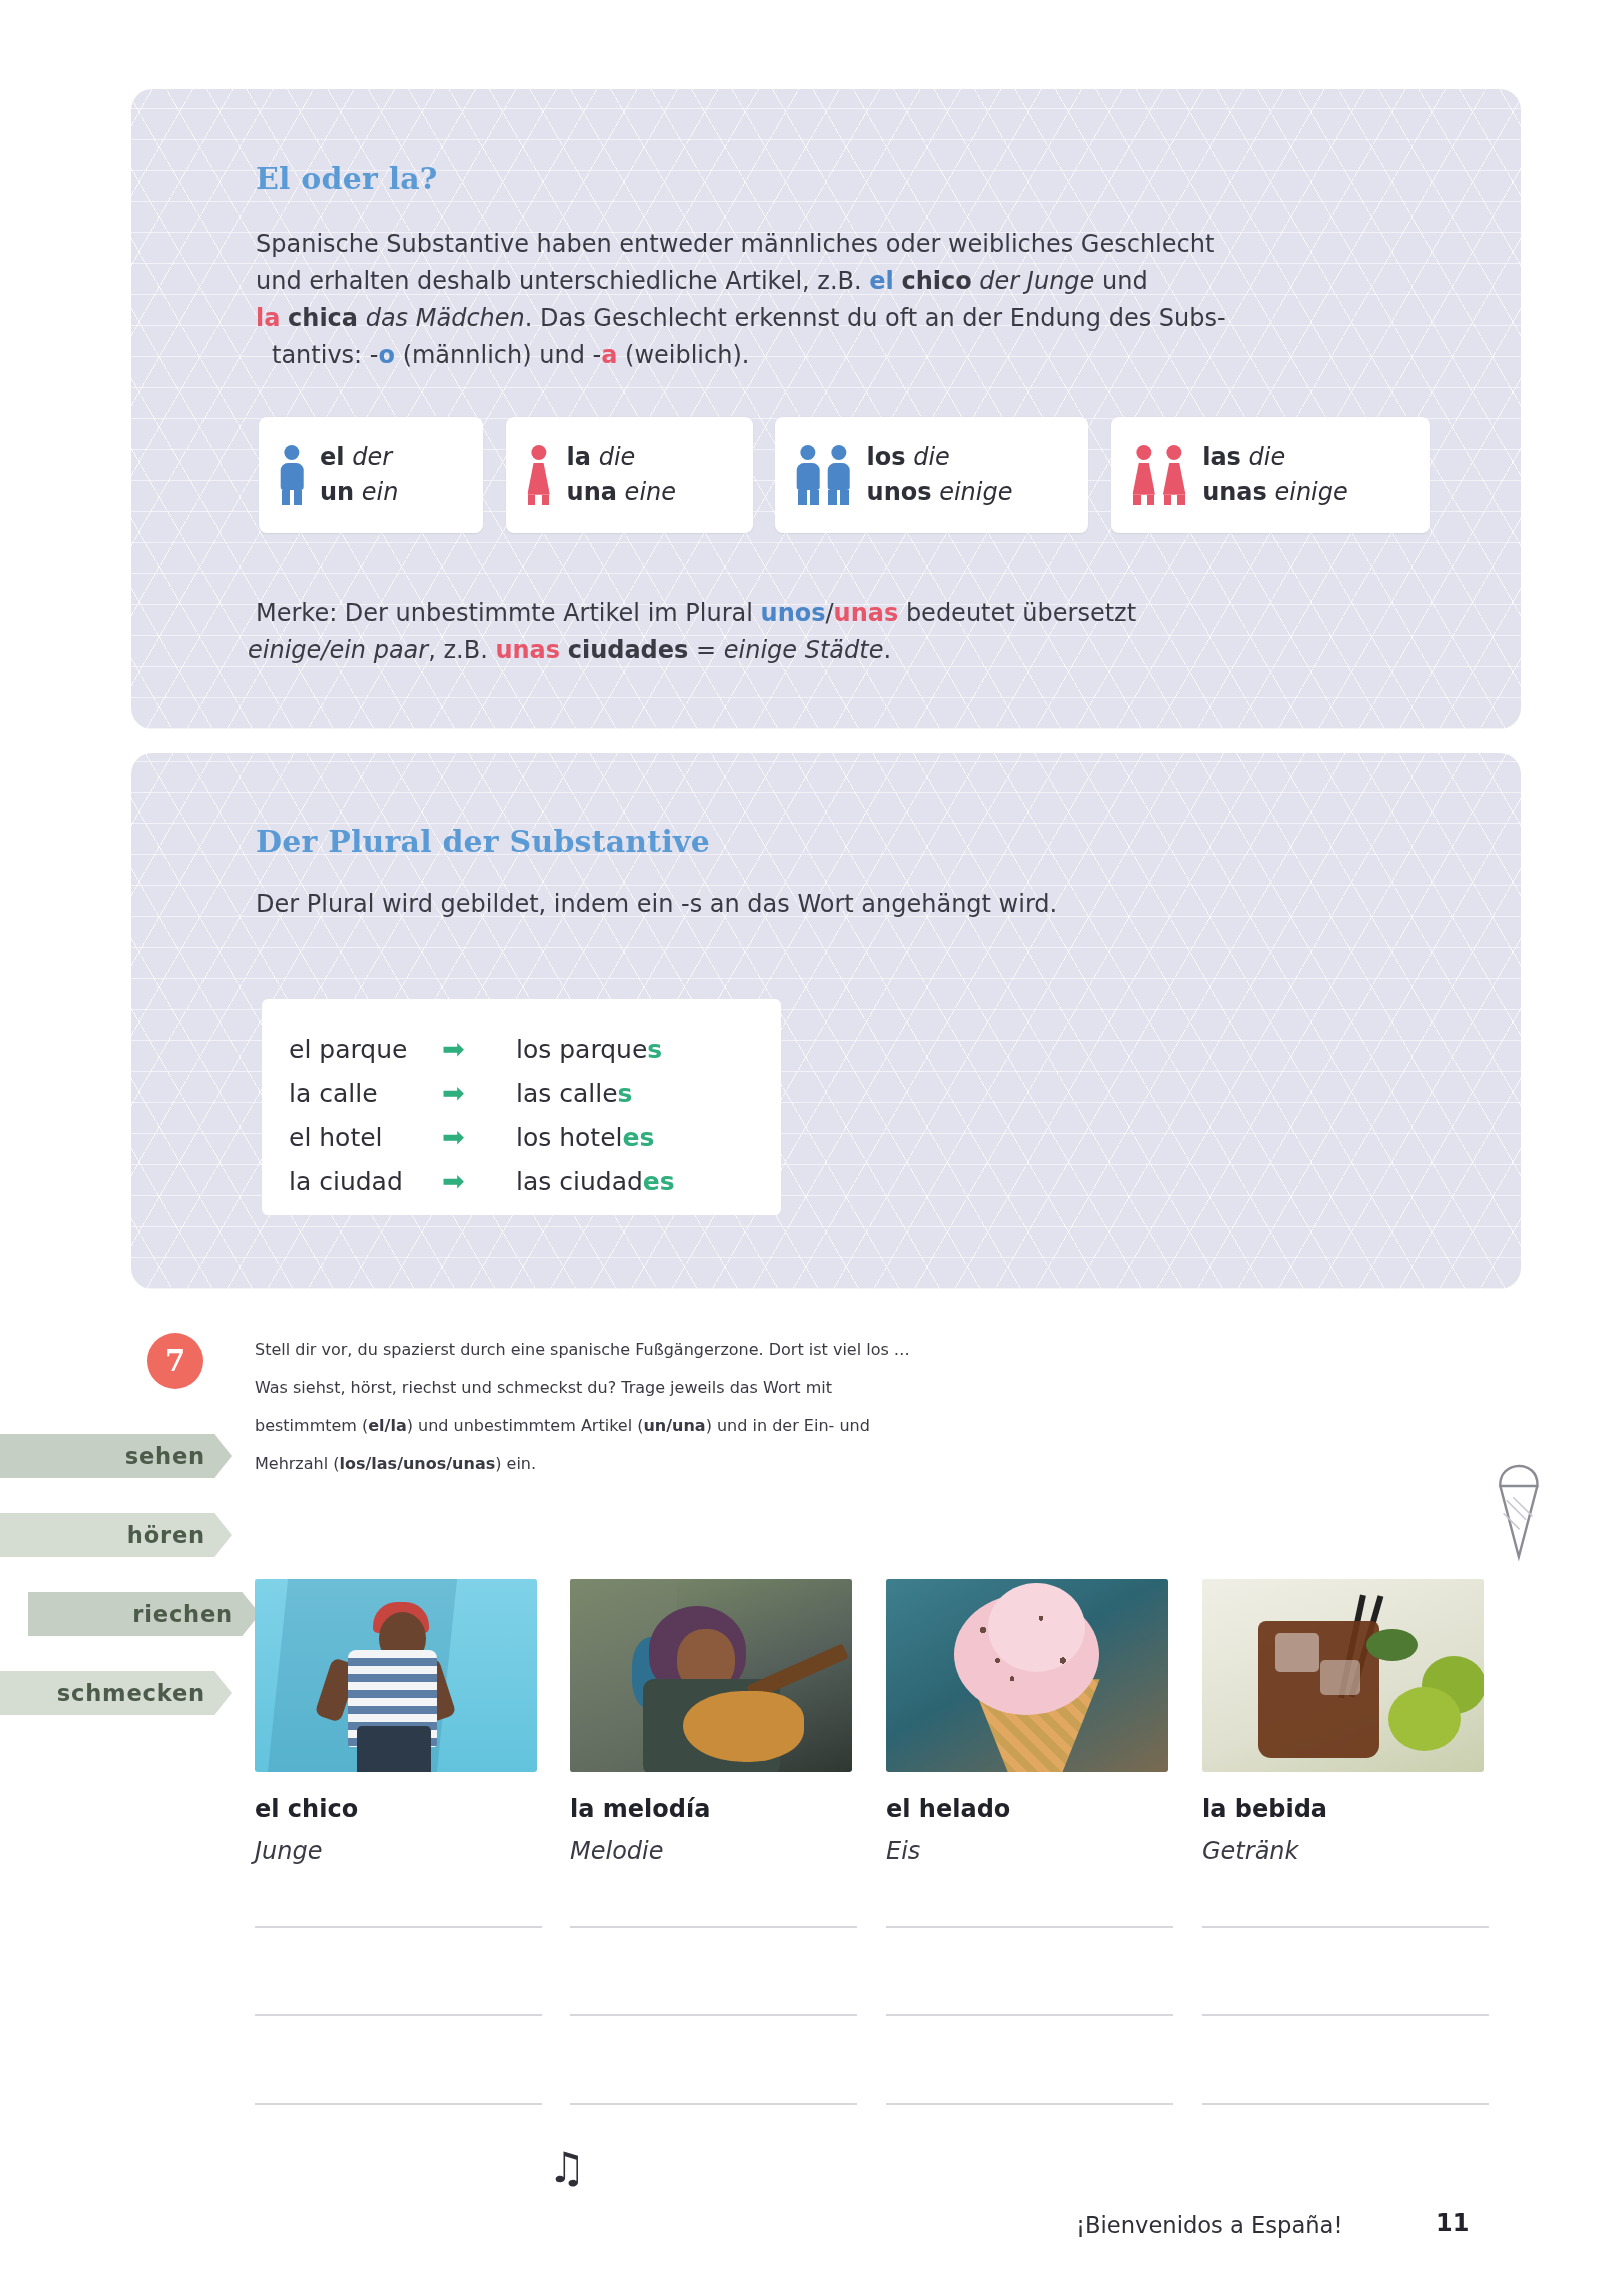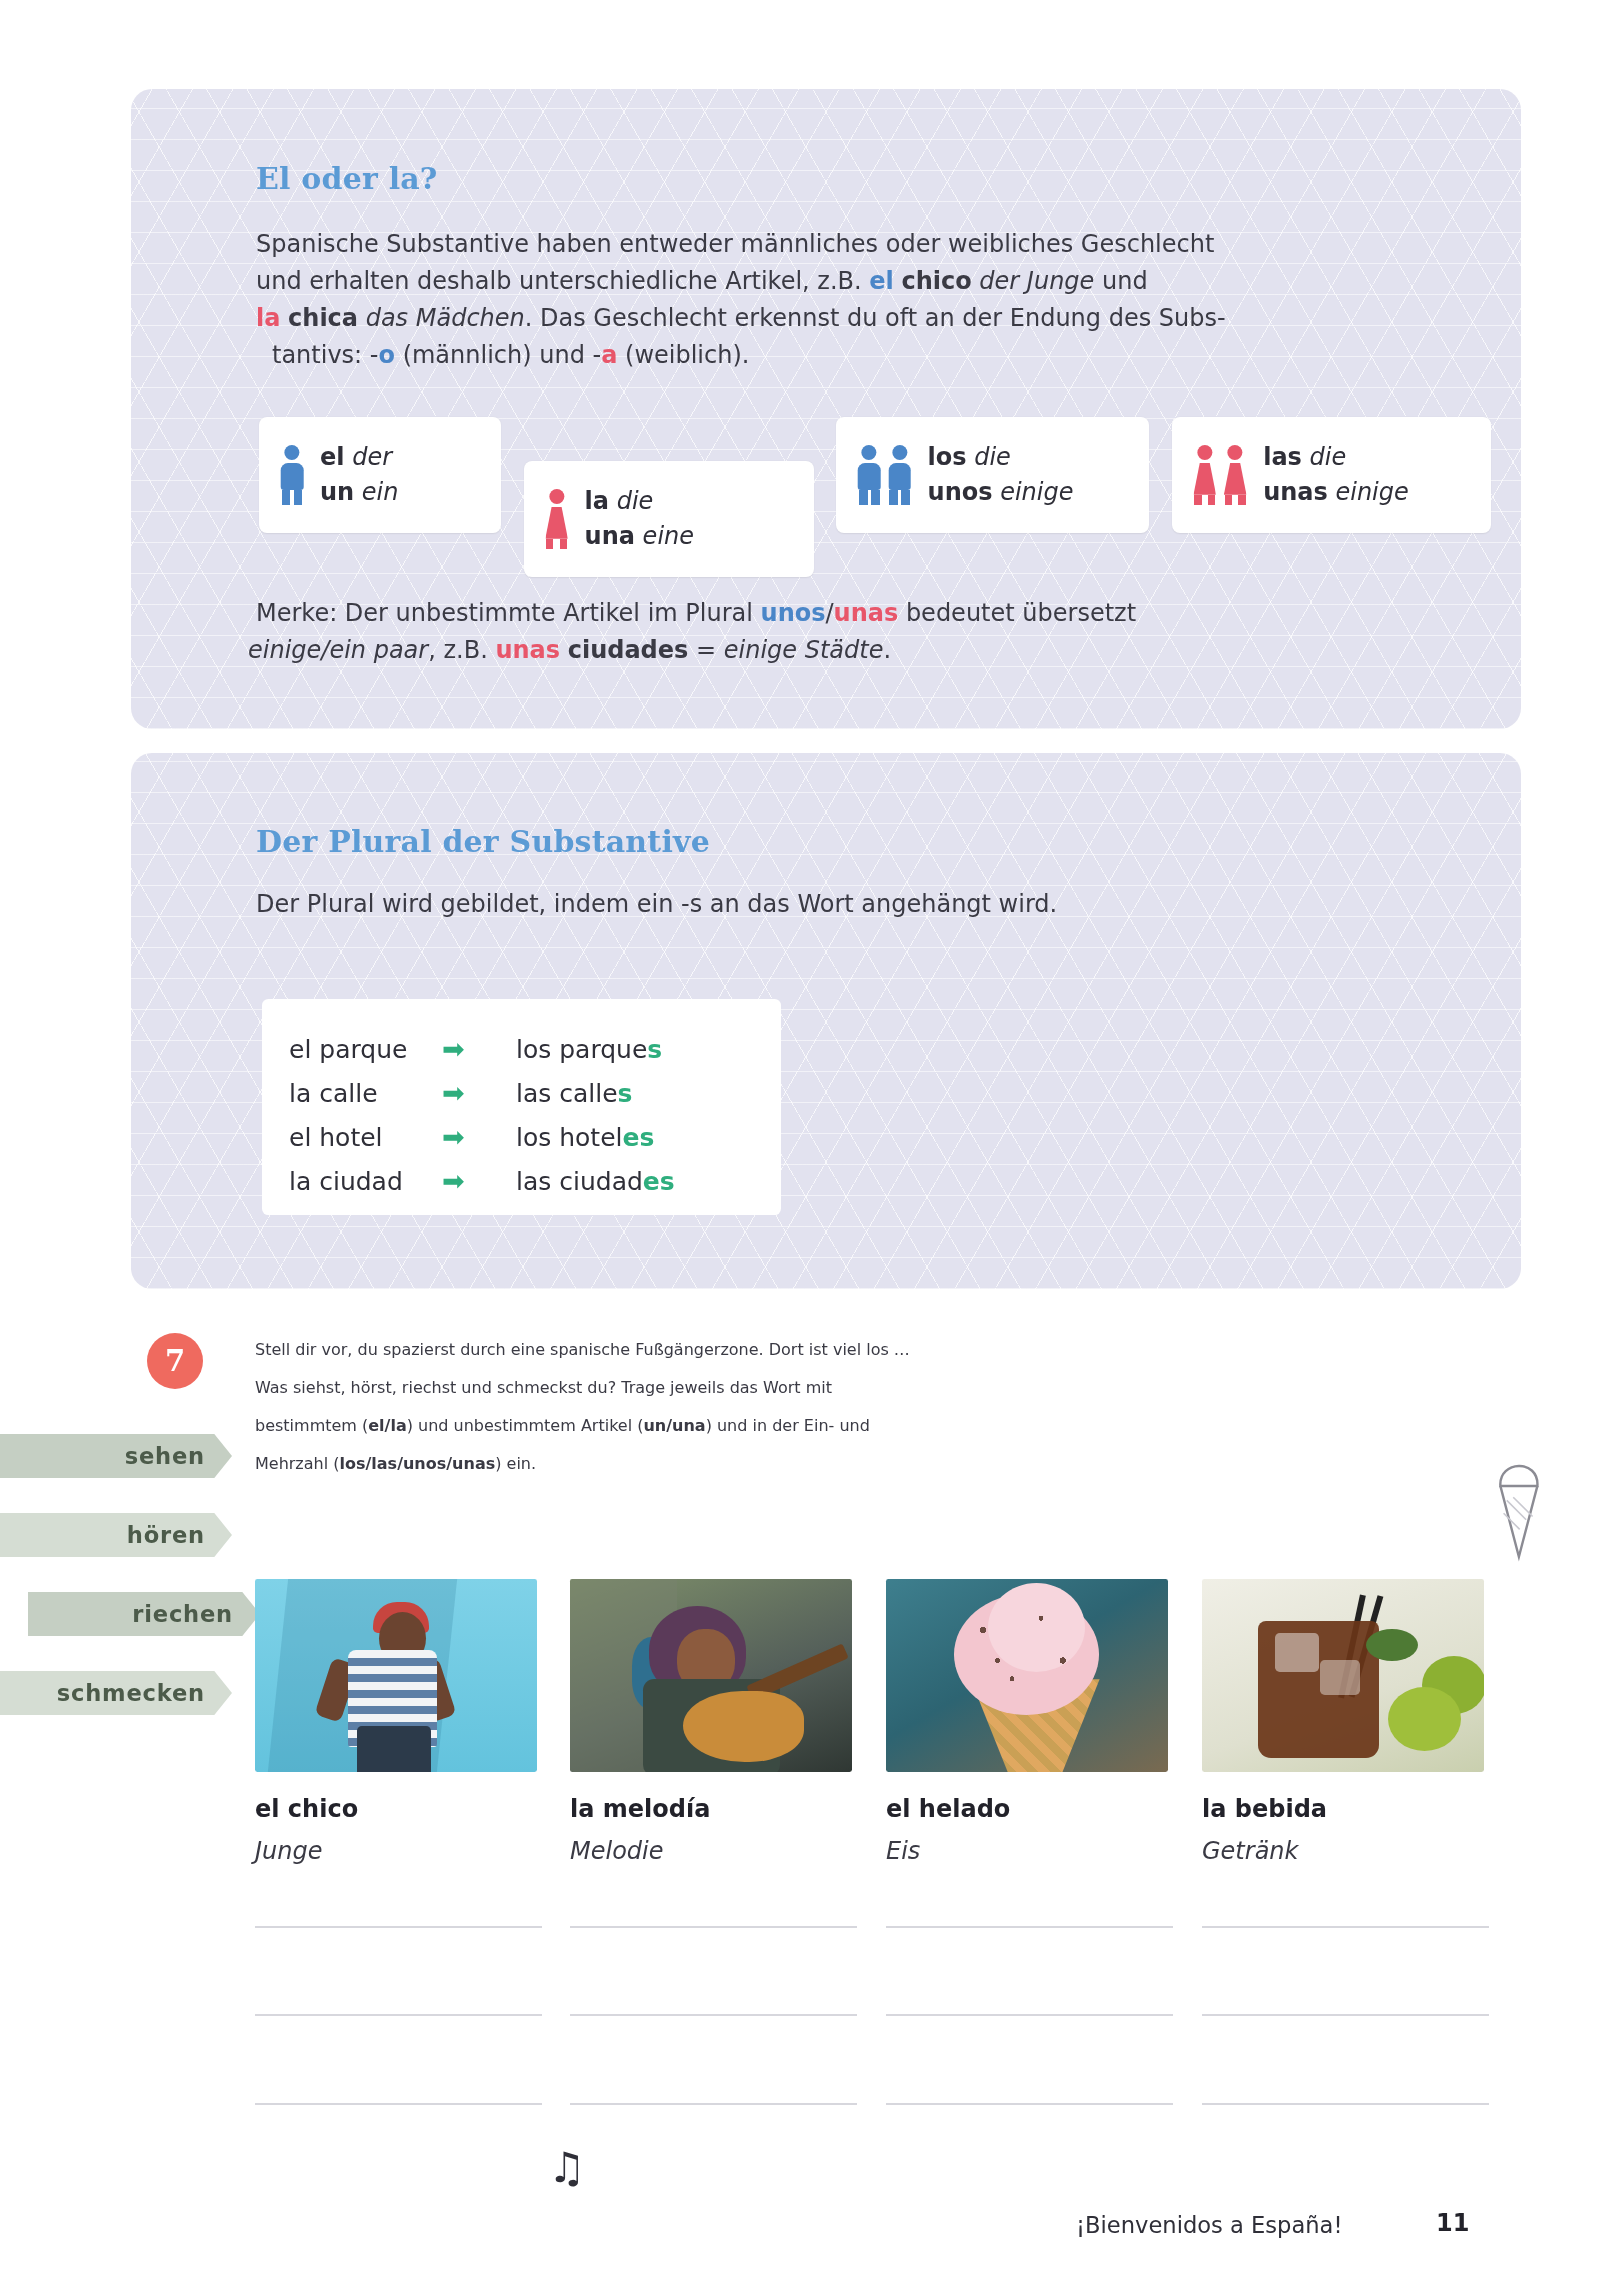--- a/index.html
+++ b/index.html
@@ -184,38 +184,38 @@
     und erhalten deshalb unterschiedliche Artikel, z.B. <span class="blue">el</span> <span class="b">chico</span> <span class="i">der Junge</span> und
   </div>
   <div class="para" style="left:256px;top:300px;width:1225px;">
     <span class="red">la</span> <span class="b">chica</span> <span class="i">das Mädchen</span>. Das Geschlecht erkennst du oft an der Endung des Subs-
   </div>
   <div class="para" style="left:256px;top:337px;width:1225px;margin-left:16px;">
     tantivs: -<span class="blue">o</span> (männlich) und -<span class="red">a</span> (weiblich).
   </div>
 
   <div class="cards" style="left:259px;top:417px;">
-    <div class="card" style="width:242px;">
+    <div class="card" style="width:224px;">
       <div class="figs">
         <div class="fig m">
             <div class="head"></div>
             <div class="body"></div>
             <div class="legL"></div>
             <div class="legR"></div>
           </div>
       </div>
       <div class="txt">
         <div><b>el</b>
              <i>der</i></div>
         <div><b>un</b>
              <i>ein</i></div>
       </div>
     </div>
 
-    <div class="card" style="width:290px;margin-top:44px;">
+    <div class="card" style="width:247px;">
       <div class="figs">
         <div class="fig f">
             <div class="head"></div>
             <div class="body"></div>
             <div class="legL"></div>
             <div class="legR"></div>
           </div>
       </div>
       <div class="txt">
         <div><b>la</b>

